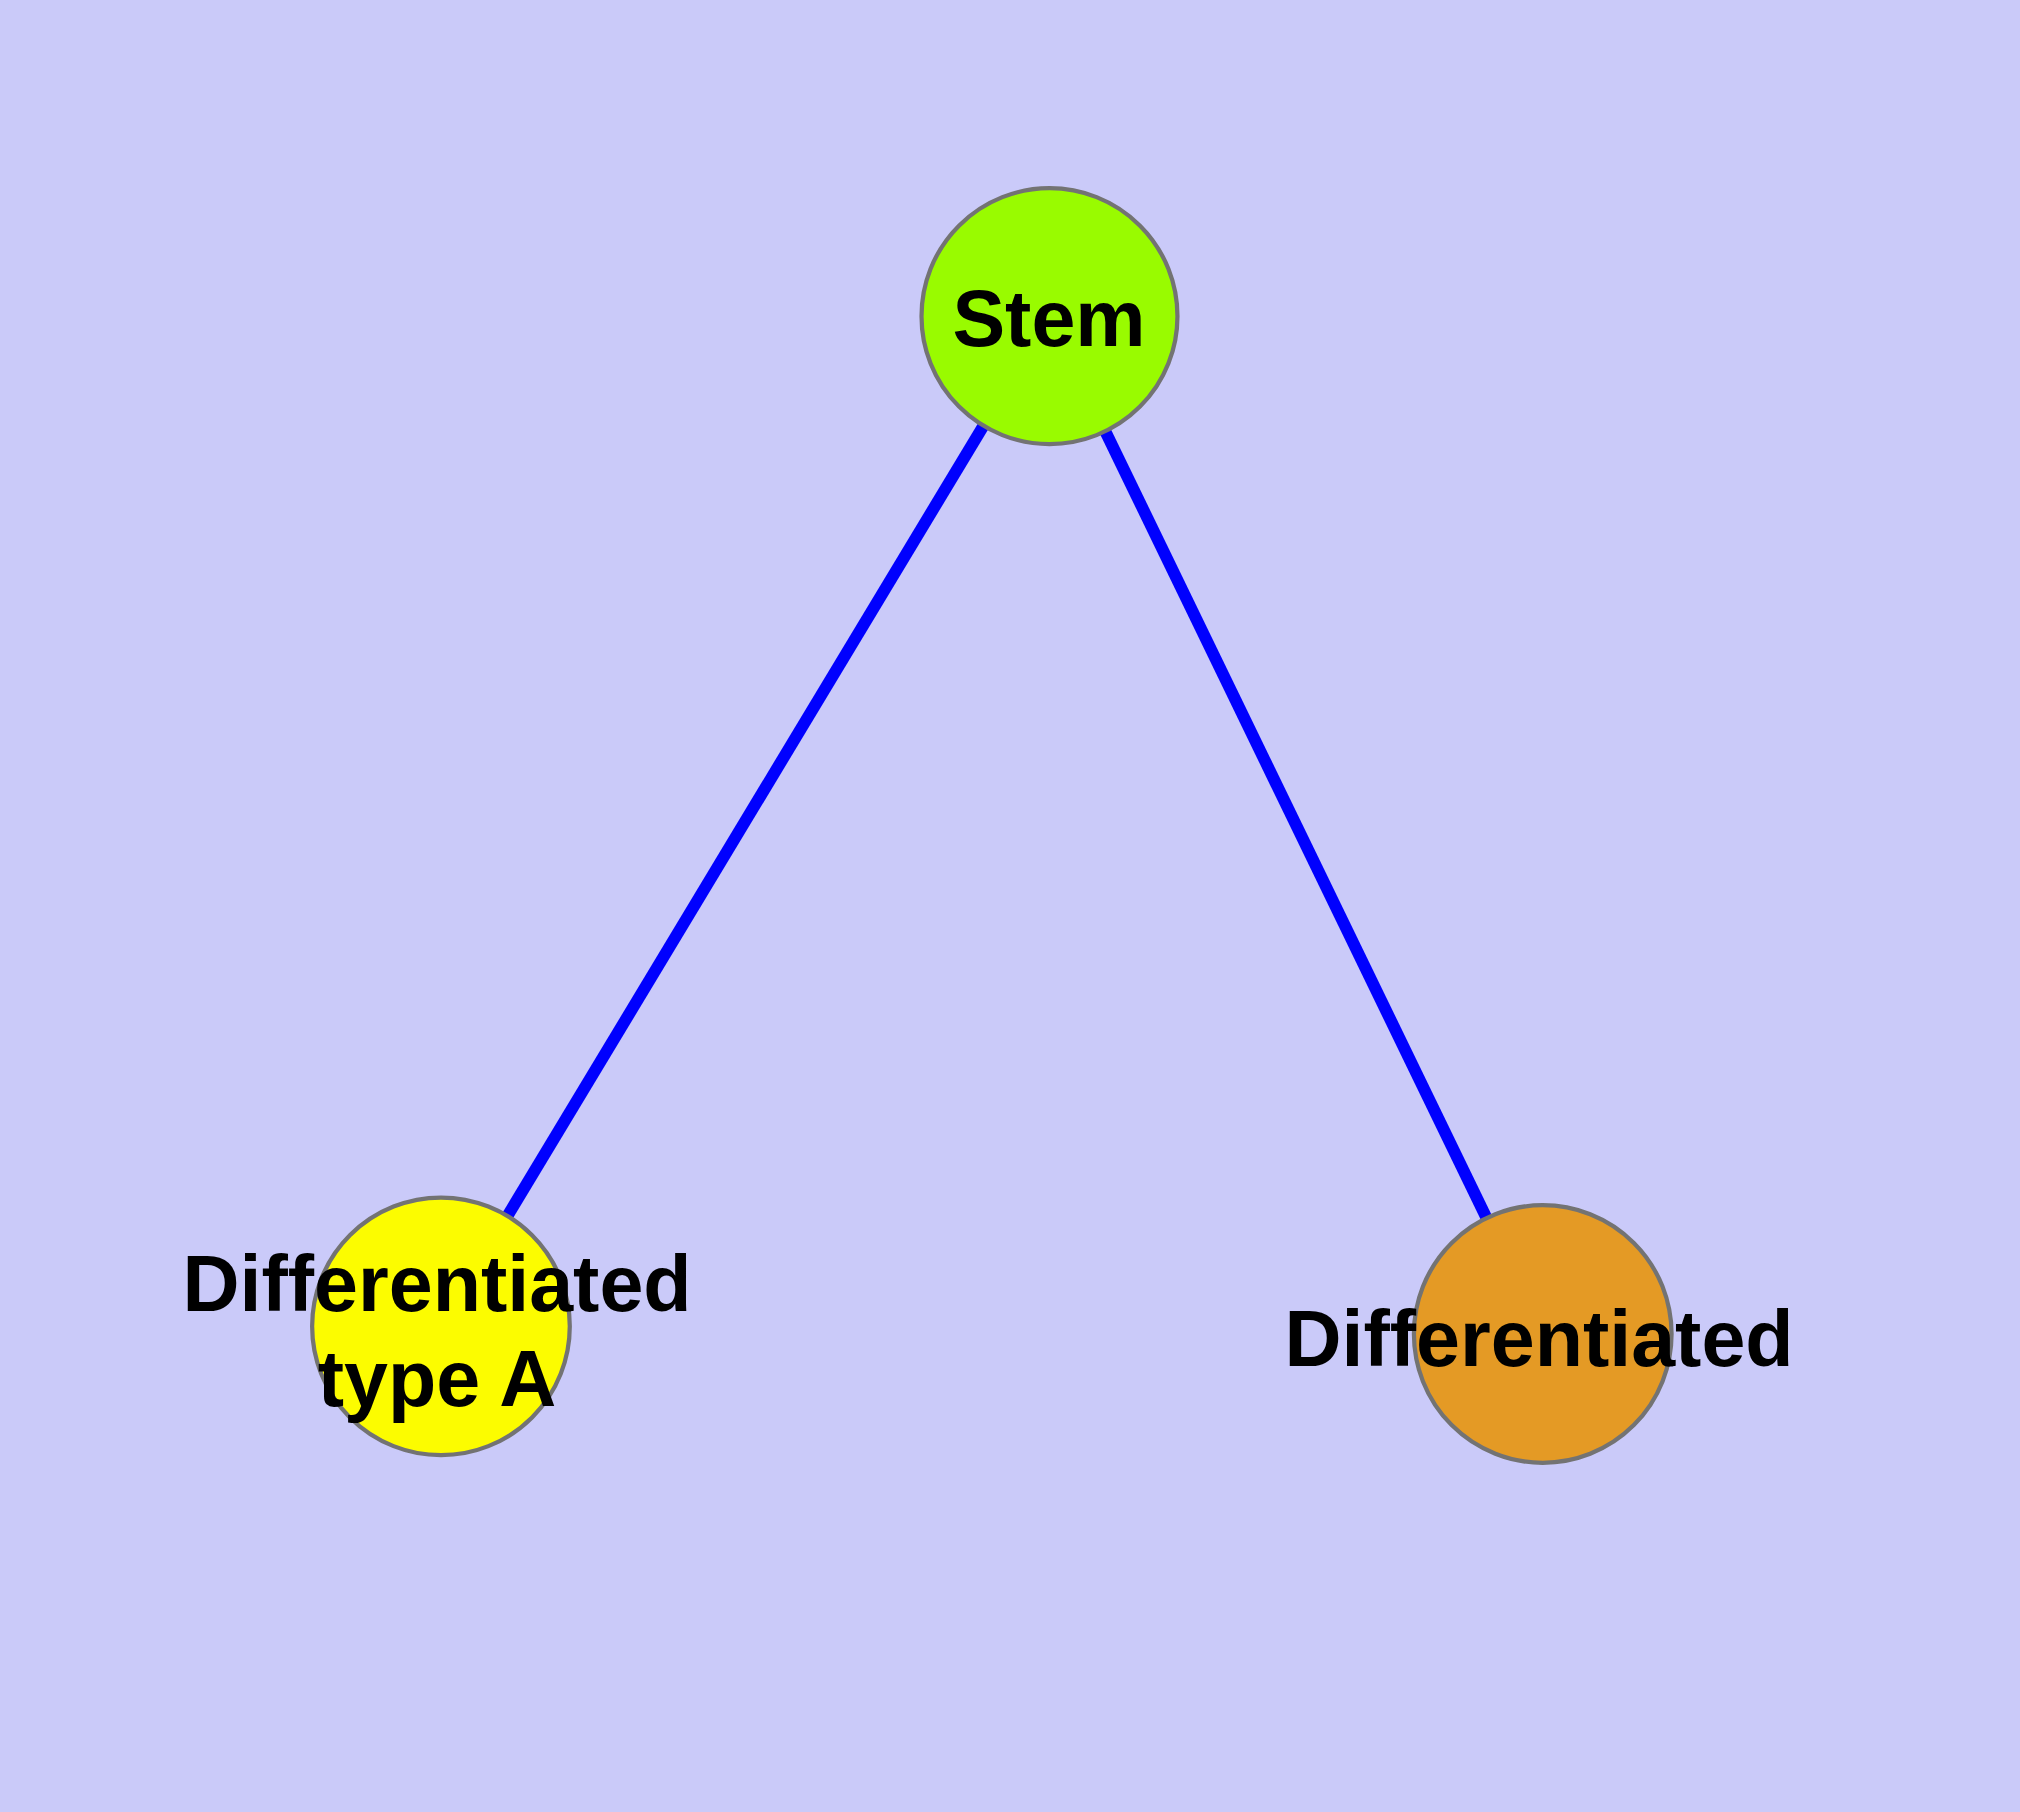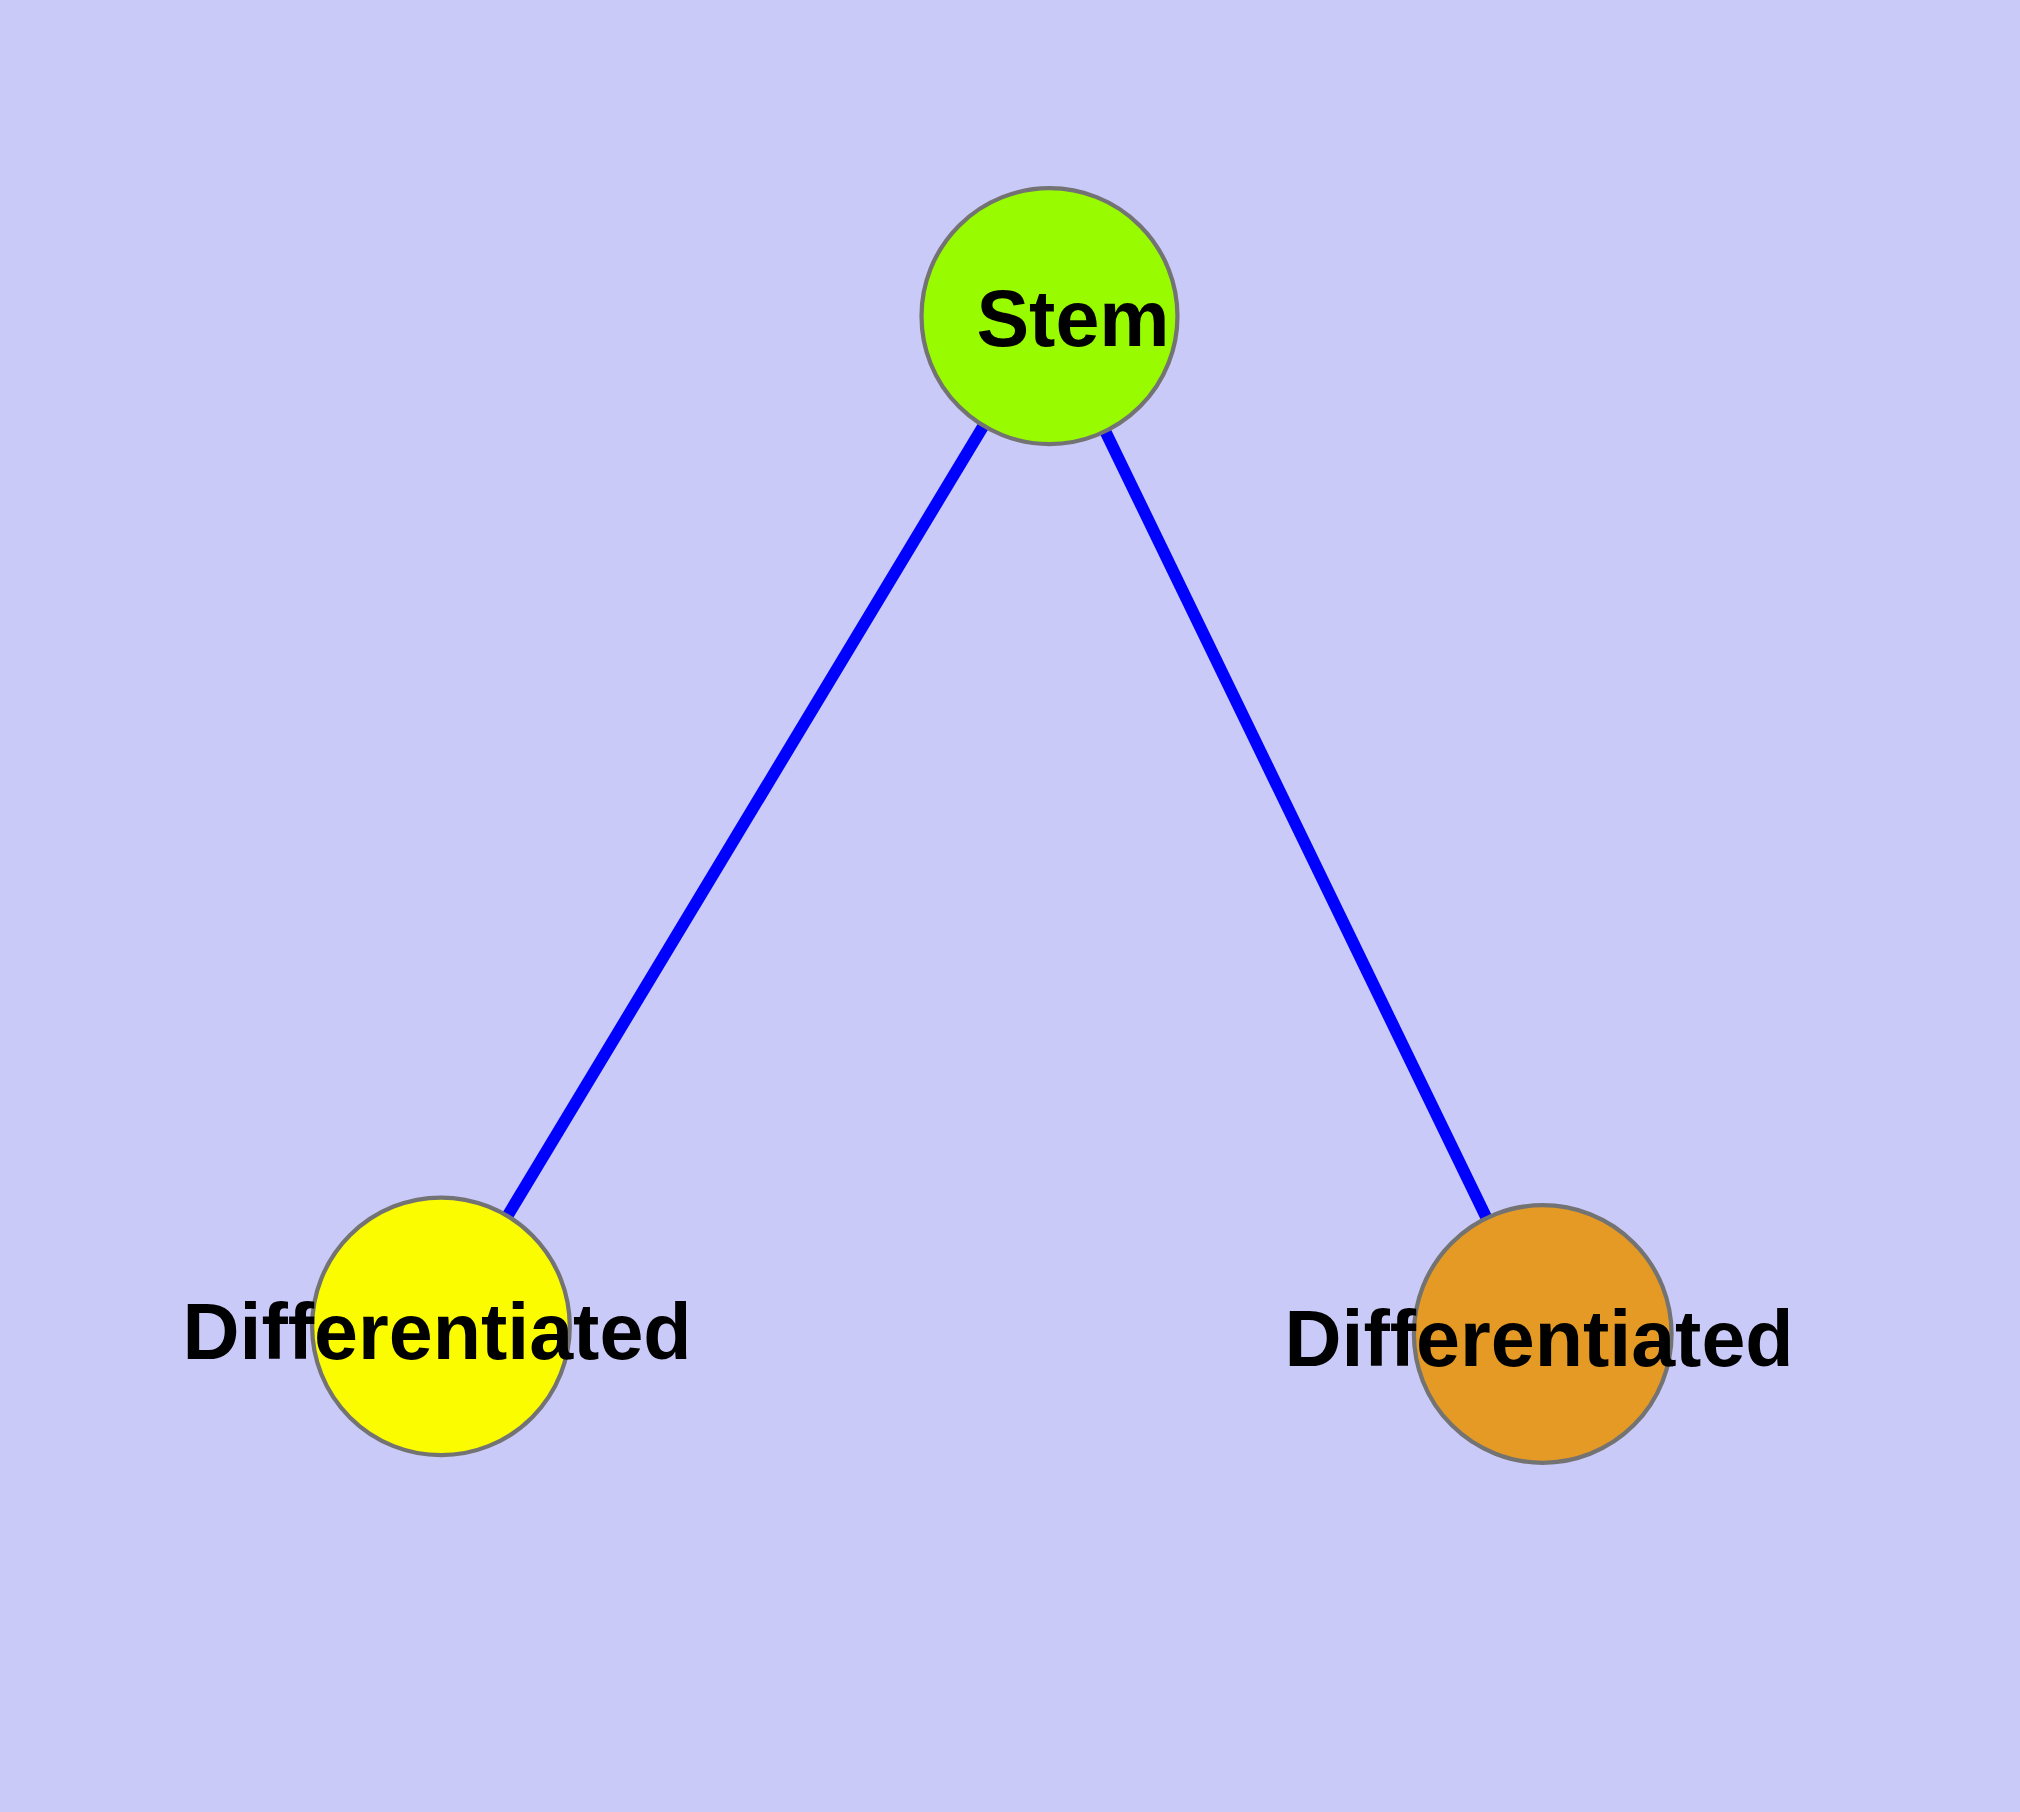--- a/index.html
+++ b/index.html
@@ -32,21 +32,21 @@
     position: absolute;
     transform: translate(-50%, -50%);
     color: #000000;
     font-weight: bold;
     font-size: 79px;
     line-height: 95px;
     text-align: center;
     white-space: nowrap;
   }
   .label span { display: block; }
-  .stem-label   { left: 1073px; top: 318px; }
+  .stem-label   { left: 1049px; top: 318px; }
   .type-a-label { left: 437px;  top: 1331px; }
   .type-b-label { left: 1539px; top: 1338px; }
 </style>
 </head>
 <body>
 
 <div class="canvas">
 
   <svg class="graph-svg" viewBox="0 0 2384 2138" xmlns="http://www.w3.org/2000/svg">
     <line x1="1238" y1="373" x2="520" y2="1565" stroke="#0000FE"></line>
@@ -54,20 +54,21 @@
 
     <circle cx="1238" cy="373" r="151" fill="#99FB00"></circle>
     <circle cx="520" cy="1565" r="152" fill="#FCFC00"></circle>
     <circle cx="1820" cy="1574" r="152" fill="#E49A25"></circle>
   </svg>
 
   <div class="label stem-label">Stem</div>
 
   <div class="label type-a-label">
     <span>Differentiated</span>
+    <span>type A</span>
   </div>
 
   <div class="label type-b-label">
     <span>Differentiated</span>
   </div>
 
 </div>
 
 
 </body></html>

